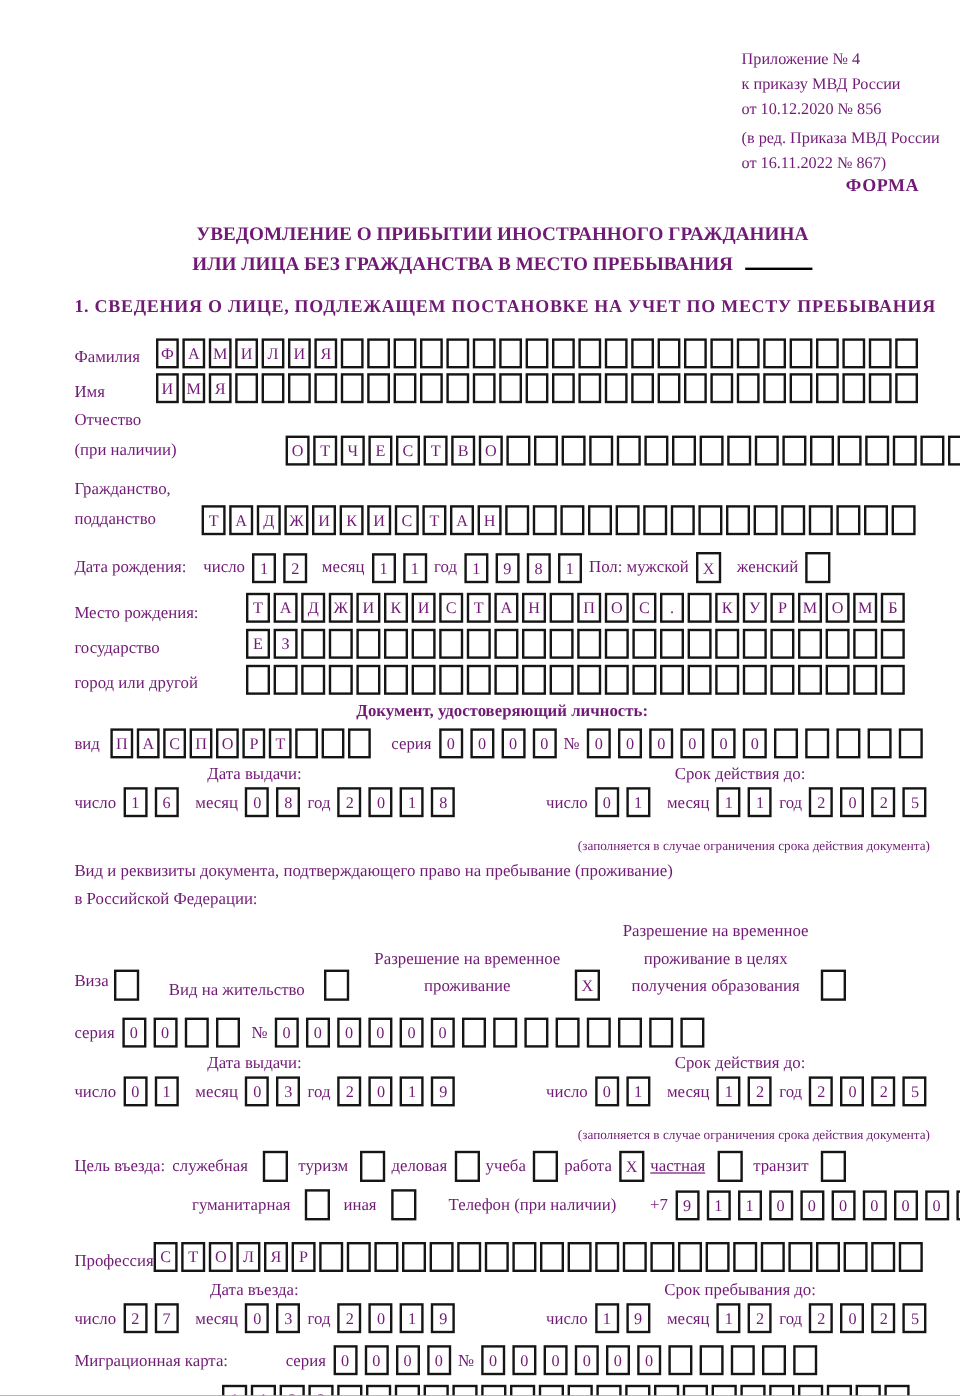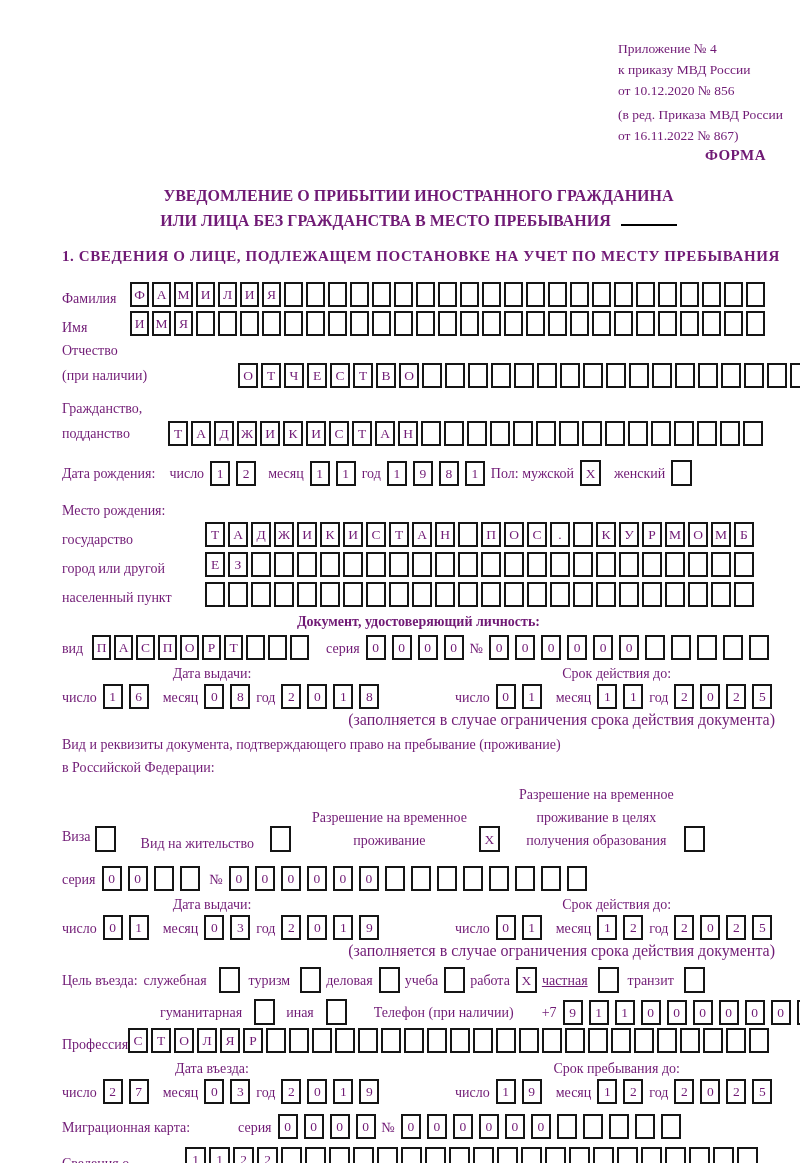--- a/index.html
+++ b/index.html
@@ -20,21 +20,21 @@
   .boxes{display:flex;flex-wrap:nowrap;flex:none;}
   .cell{display:inline-flex;align-items:center;justify-content:center;flex:none;
         width:15px;height:21px;border:2px solid #151515;margin-right:3px;
         font-size:13.5px;line-height:21px;}
   .p23 .cell{width:16px;}
   .p24 .cell{width:17px;}
   .dates .cell{width:16px;margin-right:6px;}
   .cb .cell{width:17px;height:22px;}
   .stack .boxes{margin-bottom:5px;}
   .center-b{font-weight:bold;text-align:center;}
-  .note{font-size:16px;text-align:right;margin-top:2px;}
+  .note{font-size:11px;text-align:right;margin-top:18px;}
   .pairhead{text-align:center;}
   .nw{white-space:nowrap;}
   .glabel{margin:2px 6px 0 0;}
 </style>
 </head>
 <body>
 
 <div class="page">
 
   <div class="apx">
@@ -221,21 +221,20 @@
       <span class="boxes cb">
           <span class="cell"></span>
         </span>
     </div>
 
     <div class="row stack" style="margin-top:8px;">
       <div class="lbl" style="width:143px;line-height:29px;margin-top:2px;">
         <div>Место рождения:</div>
         <div>государство</div>
         <div>город или другой</div>
-        <div>населенный пункт</div>
       </div>
       <div>
         <div class="boxes p23">
             <span class="cell">Т</span>
             <span class="cell">А</span>
             <span class="cell">Д</span>
             <span class="cell">Ж</span>
             <span class="cell">И</span>
             <span class="cell">К</span>
             <span class="cell">И</span>
@@ -560,21 +559,21 @@
           <span class="cell">0</span>
           <span class="cell">0</span>
           <span class="cell">0</span>
           <span class="cell">0</span>
           <span class="cell">0</span>
           <span class="cell">0</span>
           <span class="cell"></span>
         </span>
     </div>
 
-    <div class="row" style="margin-top:3px;">
+    <div class="row" style="margin-top:18px;">
       <div class="lbl" style="width:66px;margin-top:2px;">Профессия</div>
       <div class="boxes p23">
           <span class="cell">С</span>
           <span class="cell">Т</span>
           <span class="cell">О</span>
           <span class="cell">Л</span>
           <span class="cell">Я</span>
           <span class="cell">Р</span>
           <span class="cell"></span>
           <span class="cell"></span>

